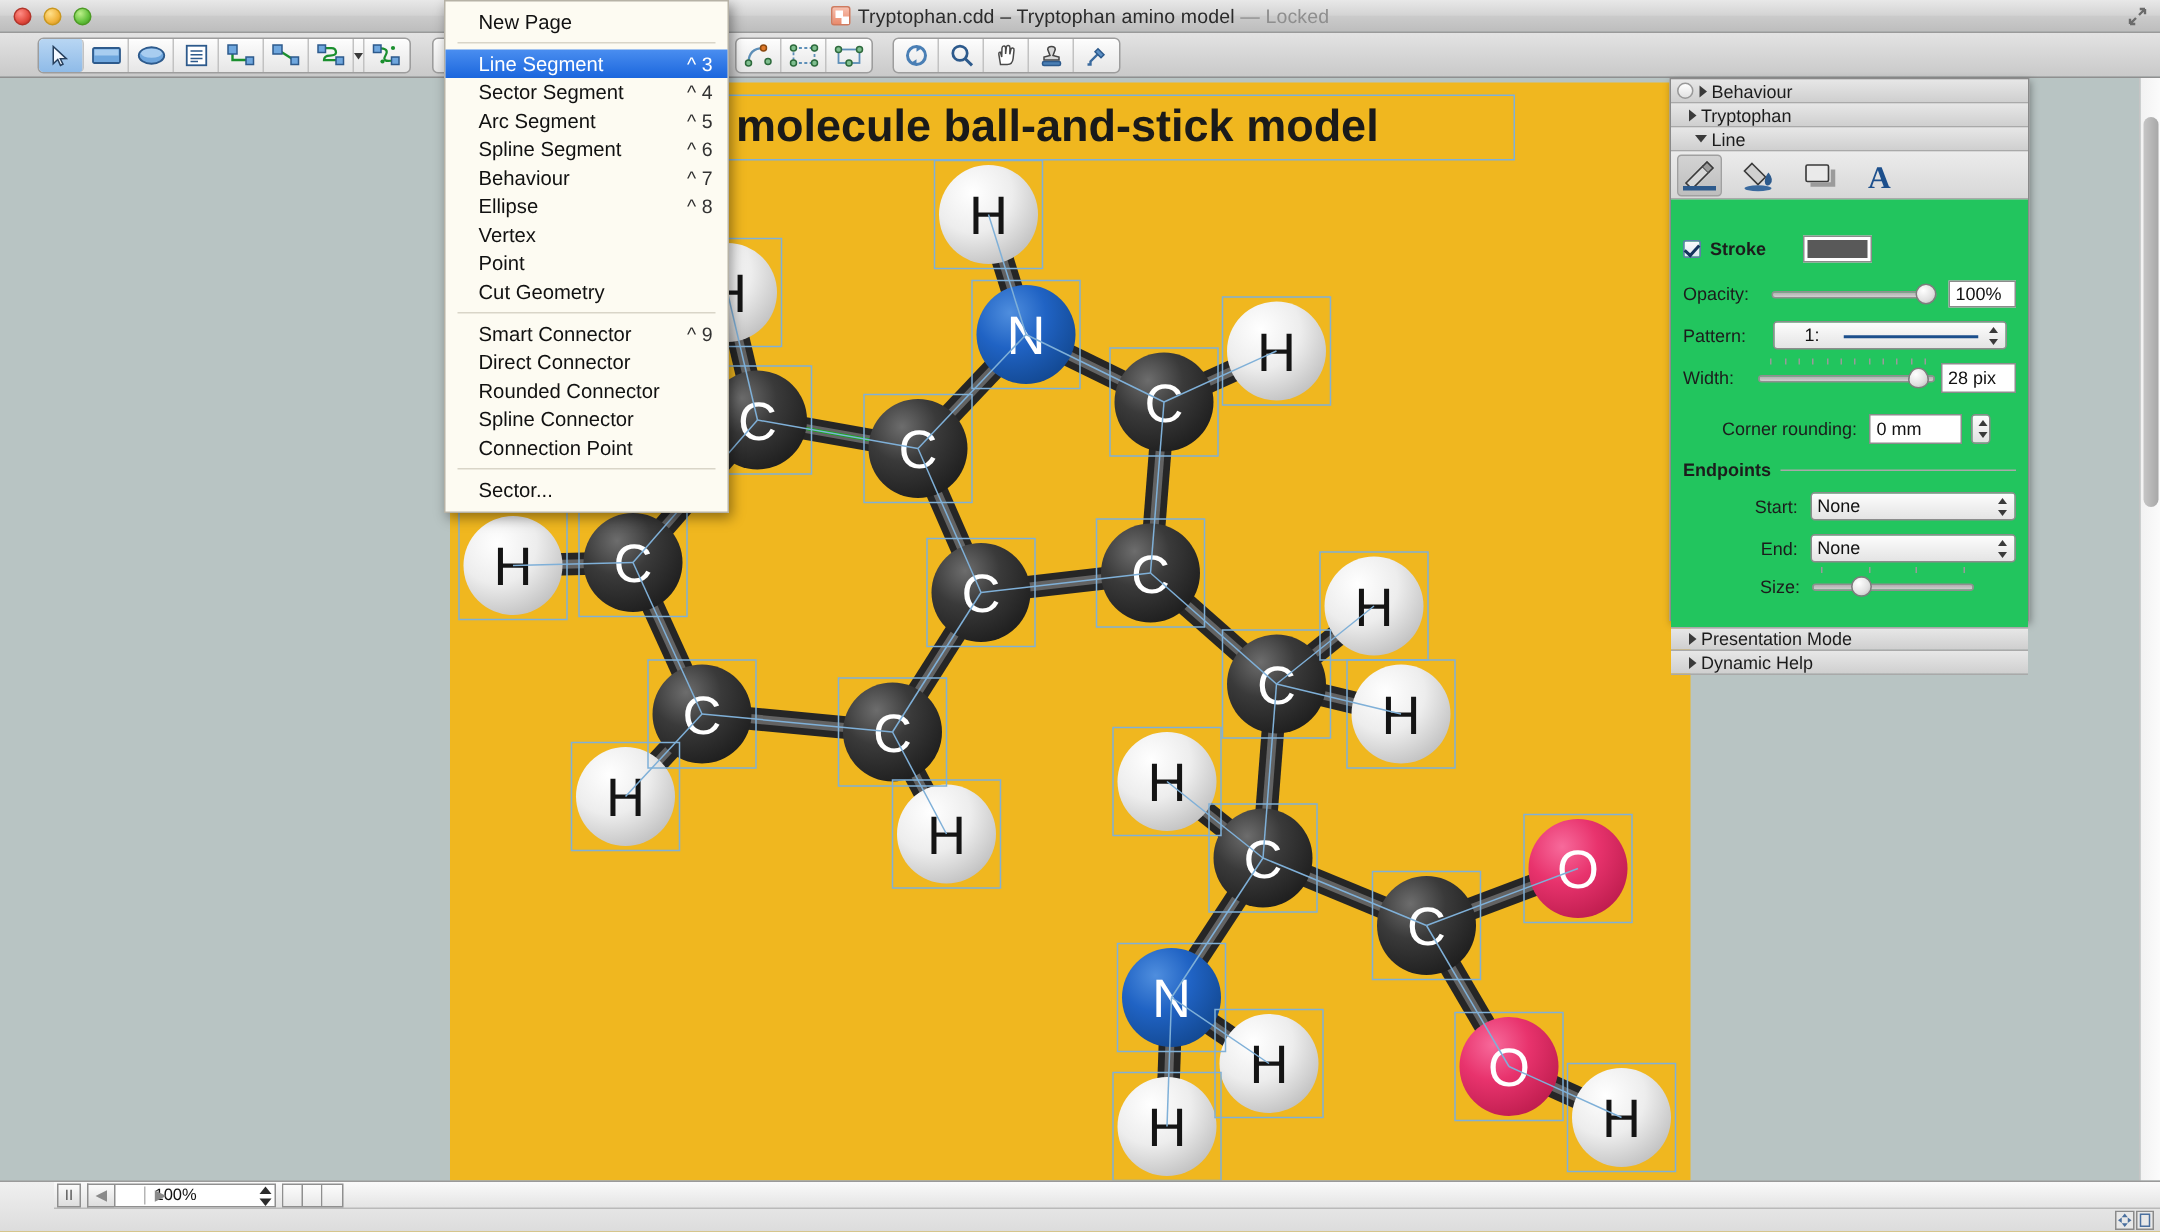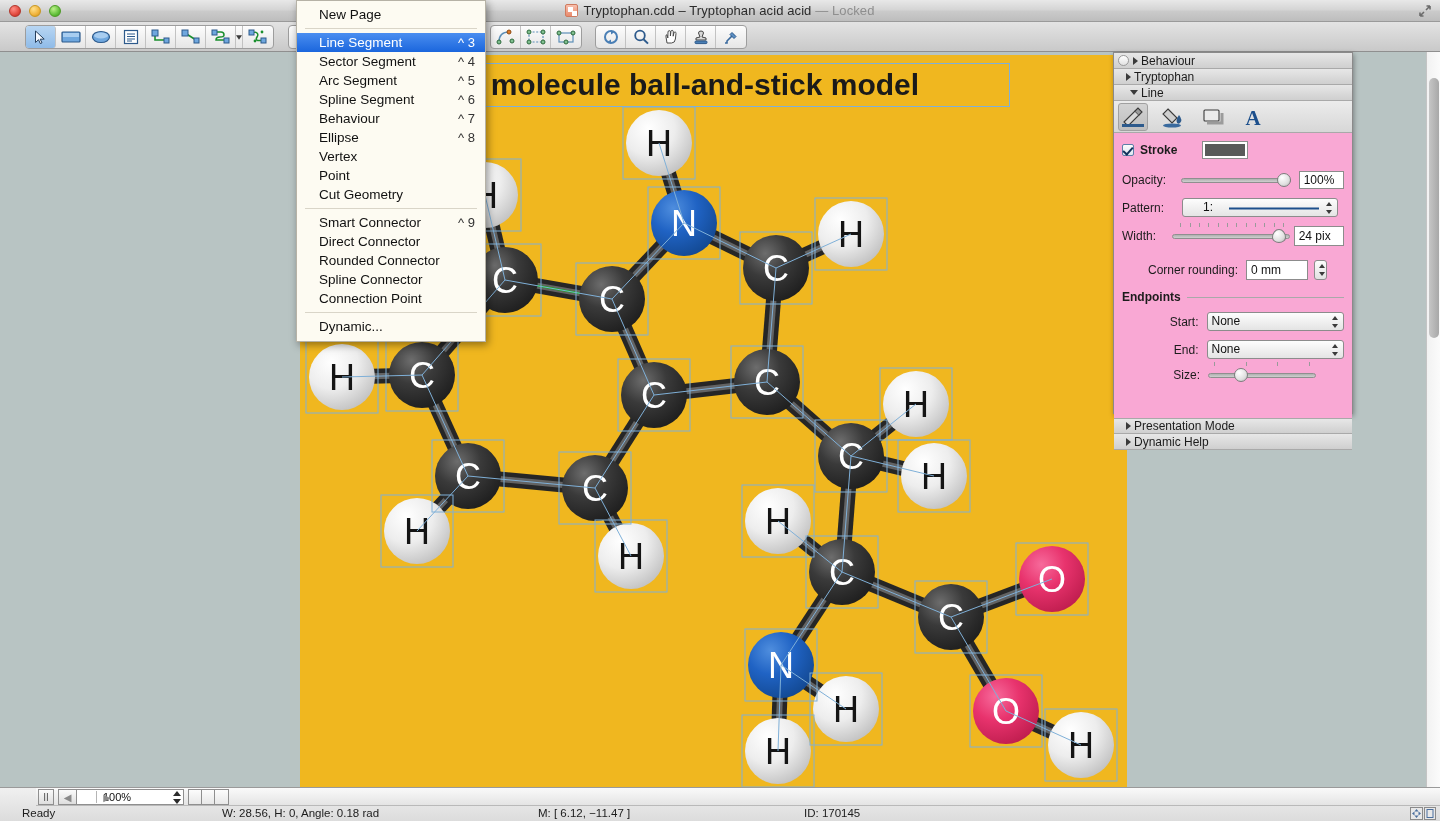--- a/index.html
+++ b/index.html
@@ -116,21 +116,21 @@
     border:1px solid #999;margin-right:4px;}
   .tri{width:0;height:0;margin-right:3px;margin-left:8px;}
   .tri.right{border-left:5px solid #3a3a3a;border-top:4px solid transparent;border-bottom:4px solid transparent;}
   .tri.down{border-top:5px solid #3a3a3a;border-left:4px solid transparent;border-right:4px solid transparent;}
   #icon-row{
     height:32px;background:linear-gradient(to bottom,#ececec,#d7d7d7);
     border-bottom:1px solid #a9a9a9;display:flex;align-items:center;padding-left:4px;gap:10px;
   }
   .insp-icon{width:30px;height:28px;display:flex;align-items:center;justify-content:center;border-radius:3px;}
   .insp-icon.sel{background:linear-gradient(to bottom,#d3d3d3,#bebebe);border:1px solid #a0a0a0;}
-  #insp-body{padding:8px 8px 6px 8px;background:#f9a8d4;height:285px;position:relative;}
+  #insp-body{padding:24px 8px 6px 8px;background:#22c55e;height:285px;position:relative;}
   .row{display:flex;align-items:center;margin-bottom:9px;}
   .lbl{font-size:12px;color:#1c1c1c;}
   .lbl.r{text-align:right;}
   .chk{width:12px;height:12px;border:1px solid #5d7fa8;border-radius:2px;
     background:linear-gradient(to bottom,#fbfbfb,#dfe7f2);margin-right:6px;position:relative;}
   .chk:after{content:"";position:absolute;left:2px;top:0px;width:4px;height:8px;
     border:solid #14335c;border-width:0 2px 2px 0;transform:rotate(42deg);}
   .swatch{width:46px;height:18px;border:1px solid #8c8c8c;background:#fff;padding:2px;}
   .swatch i{display:block;width:100%;height:100%;background:#595959;}
   .slider{position:relative;height:14px;}
@@ -203,21 +203,21 @@
 </head>
 <body>
 
 <div id="titlebar">
   <div class="traffic">
     <div class="tl red"></div>
     <div class="tl yel"></div>
     <div class="tl grn"></div>
   </div>
   <div id="title-text">
-    <span id="doc-icon"></span><span>Tryptophan.cdd – Tryptophan acid acid</span><span class="lockedpart"> — Locked</span>
+    <span id="doc-icon"></span><span>Tryptophan.cdd – Tryptophan amino model</span><span class="lockedpart"> — Locked</span>
   </div>
   <div id="fullscreen-icon">
     <svg width="14" height="14" viewBox="0 0 14 14">
         <path d="M2 12 L6 8 M2 12 L2 8.5 M2 12 L5.5 12 M12 2 L8 6 M12 2 L12 5.5 M12 2 L8.5 2" stroke="#6b6b6b" stroke-width="1.6" fill="none"></path>
       </svg>
   </div>
 </div>
 
 <div id="toolbar">
 
@@ -780,21 +780,21 @@
             <i></i>
             <i></i>
             <i></i>
             <i></i>
             <i></i>
             <i></i>
         </div>
         <div class="strack" style="width:118px;"></div>
         <div class="sknob tear" style="left:100px;"></div>
       </div>
-      <div class="field" style="width:52px;margin-left:8px;height:20px;line-height:18px;">24 pix</div>
+      <div class="field" style="width:52px;margin-left:8px;height:20px;line-height:18px;">28 pix</div>
     </div>
 
     <div class="row" style="margin-bottom:10px;">
       <span class="lbl" style="margin-left:26px;">Corner rounding:</span>
       <div class="field" style="width:62px;margin-left:8px;height:20px;line-height:18px;">0 mm</div>
       <div class="stepper" style="margin-left:6px;"></div>
     </div>
 
     <div id="endpoints-hdr">
       <span class="lbl" style="font-weight:bold;">Endpoints</span>
@@ -892,21 +892,21 @@
       <span>Rounded Connector</span>
     </div>
     <div class="mi">
       <span>Spline Connector</span>
     </div>
     <div class="mi">
       <span>Connection Point</span>
     </div>
     <div class="msep"></div>
     <div class="mi">
-      <span>Dynamic...</span>
+      <span>Sector...</span>
     </div>
   </div>
 
 <div id="statusbar">
   <div id="sb-top">
     <div class="sb-btn" style="left:2px;width:16px;">
         <span>II</span>
       </div>
     <div id="pagefield">
       <span>100%</span>
@@ -923,19 +923,13 @@
     </div>
     <div id="resize-grip">
       <svg width="26" height="13" viewBox="0 0 26 13">
         <rect x="0.5" y="0.5" width="12" height="12" fill="#e8e8e8" stroke="#8a8a8a"></rect>
         <path d="M6.5 2 L8.5 4.5 L4.5 4.5 Z M6.5 11 L4.5 8.5 L8.5 8.5 Z M2 6.5 L4.5 4.6 L4.5 8.4 Z M11 6.5 L8.5 4.6 L8.5 8.4 Z" fill="#4a6f9e"></path>
         <rect x="14.5" y="0.5" width="11" height="12" fill="#e8e8e8" stroke="#8a8a8a"></rect>
         <rect x="17" y="2.5" width="6" height="8" fill="none" stroke="#4a6f9e"></rect>
       </svg>
     </div>
   </div>
-  <div id="sb-bottom">
-    <span style="left:22px;">Ready</span>
-    <span style="left:222px;">W: 28.56,  H: 0,  Angle: 0.18 rad</span>
-    <span style="left:538px;">M: [ 6.12, −11.47 ]</span>
-    <span style="left:804px;">ID: 170145</span>
-  </div>
 </div>
 
 </body></html>

